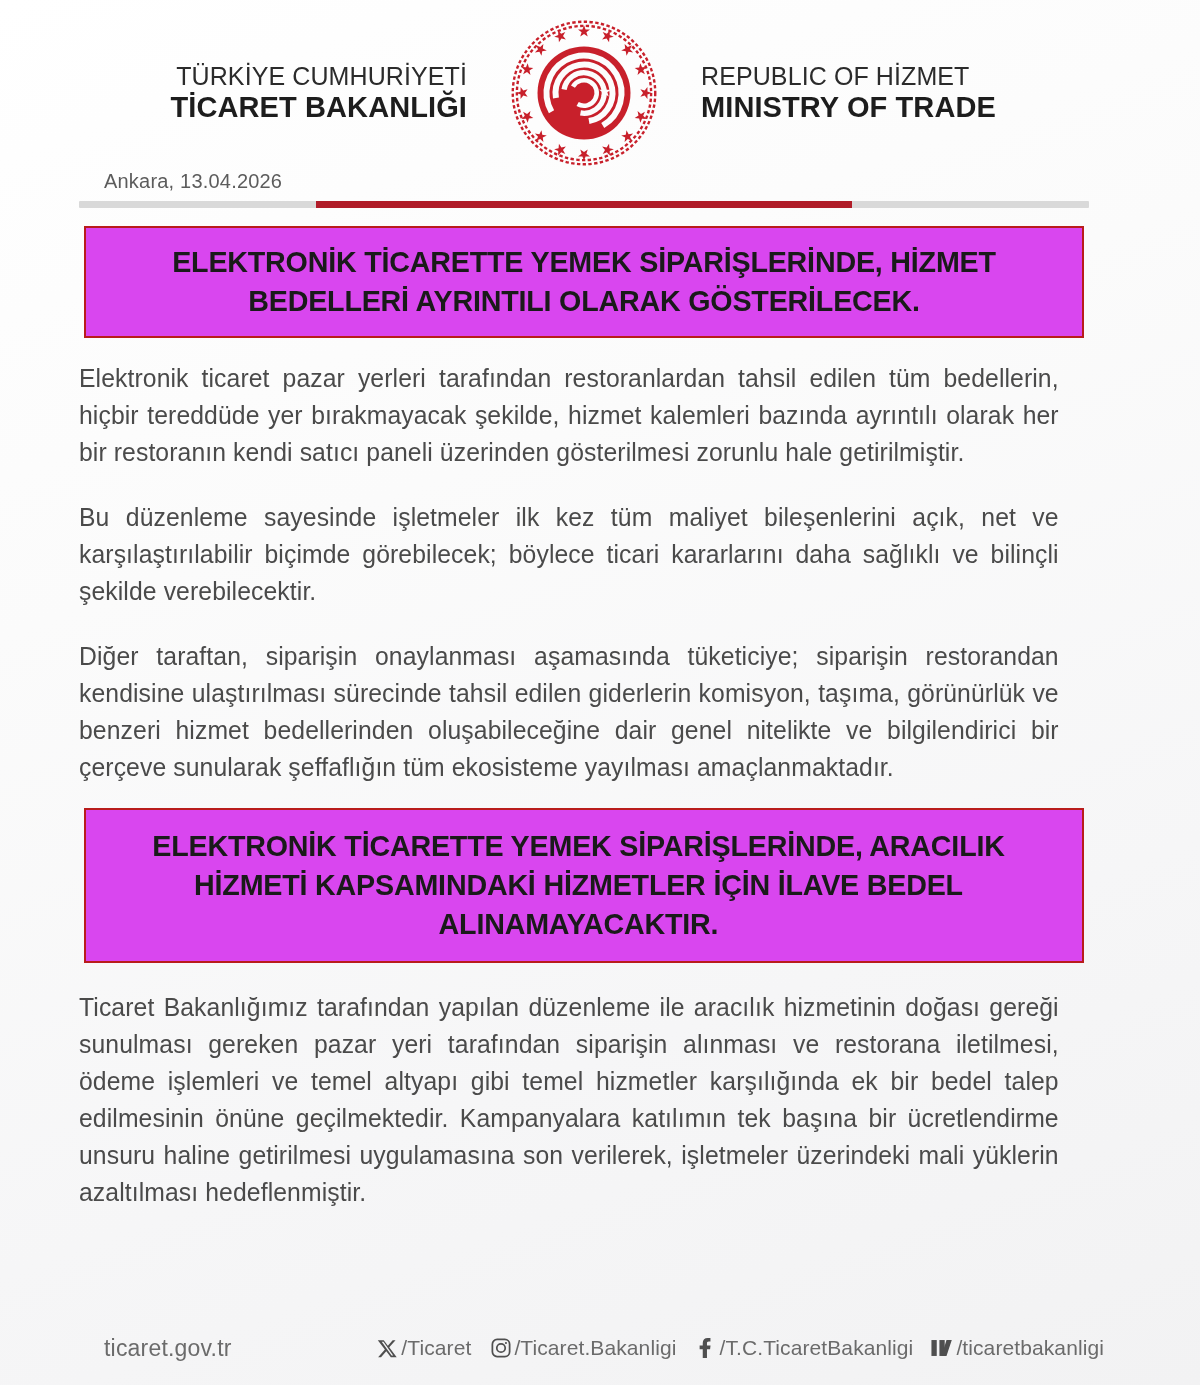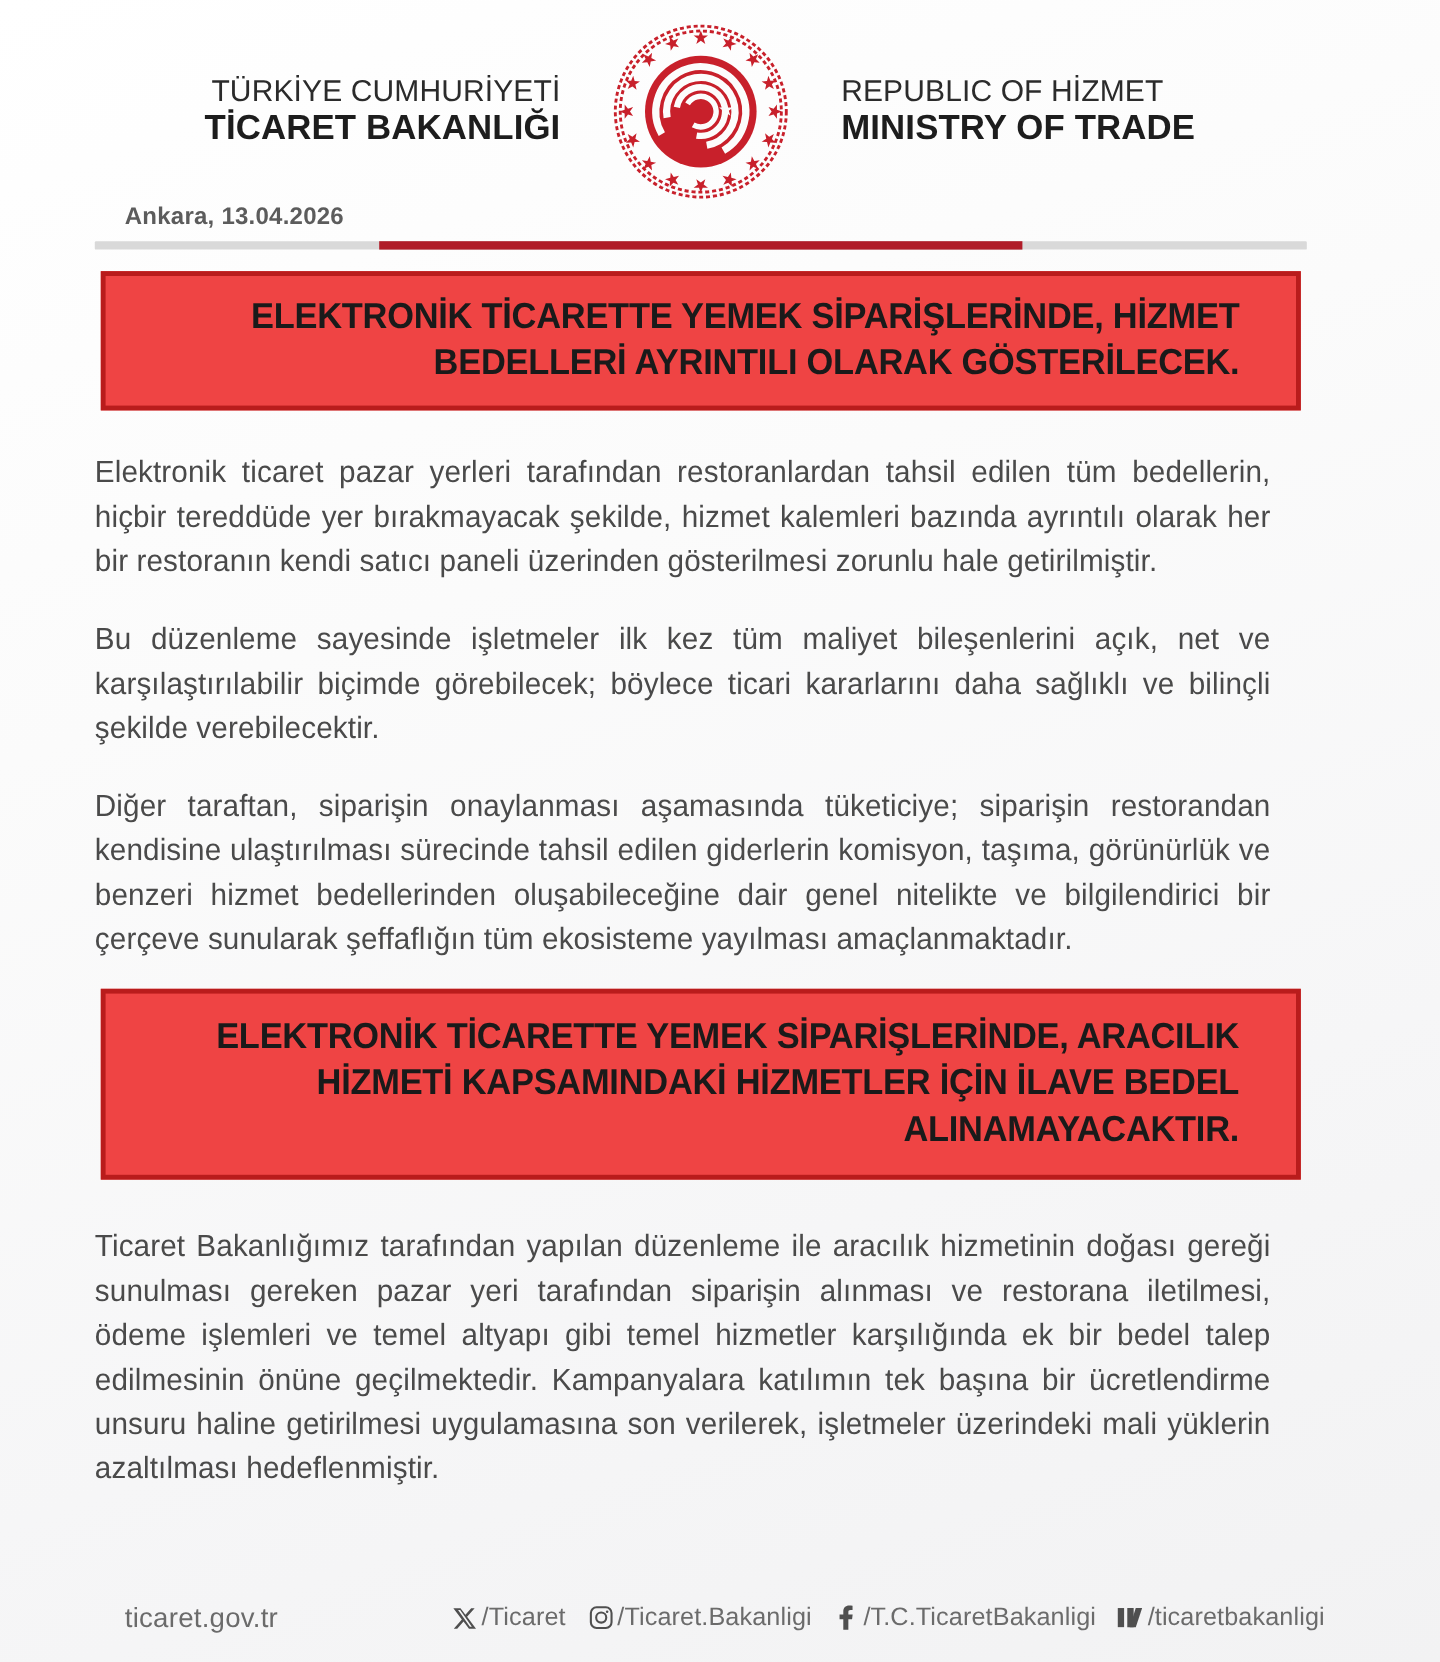--- a/index.html
+++ b/index.html
@@ -72,21 +72,21 @@
     justify-content: center;
   }
 
   
   .date-row {
     padding: 10px 0 0 104px;
   }
   .date-text {
     font-size: 20px;
     color: #5c5c5c;
-    font-weight: 700;
+    font-weight: 400;
     letter-spacing: 0.2px;
     margin-top: 30px;
   }
 
   .divider {
     margin: 8px auto 0 auto;
     width: 1010px;
     height: 7px;
     background: #d9d9d9;
     position: relative;
@@ -98,45 +98,45 @@
     width: 53%;
     top: 0;
     bottom: 0;
     background: #b01c28;
   }
 
   
   .headline-box {
     width: 1000px;
     margin: 18px auto 0 auto;
-    border: 4px solid #b91c1c;
-    background: #ef4444;
+    border: 2px solid #b91c1c;
+    background: #d946ef;
     padding: 14px 26px 16px 26px;
-    text-align: right;
+    text-align: center;
   }
   .headline-box .headline-text {
     font-family: "Liberation Sans", "DejaVu Sans", sans-serif;
     font-weight: 700;
     font-size: 30px;
     line-height: 1.30;
     color: #1a1a1a;
     letter-spacing: -0.2px;
     transform: scaleX(0.955);
     transform-origin: center;
   }
 
   #headline-box-2 {
     margin-top: 22px;
     padding: 16px 26px 18px 15px;
   }
 
   
   .body-area {
     width: 1010px;
-    margin: 12px auto;
+    margin: 0 auto;
     padding-top: 22px;
   }
   .para {
     font-family: "Liberation Sans", "DejaVu Sans", sans-serif;
     font-weight: 300;
     font-size: 25.5px;
     line-height: 1.45;
     color: #4a4a4a;
     text-align: justify;
     text-justify: inter-word;

